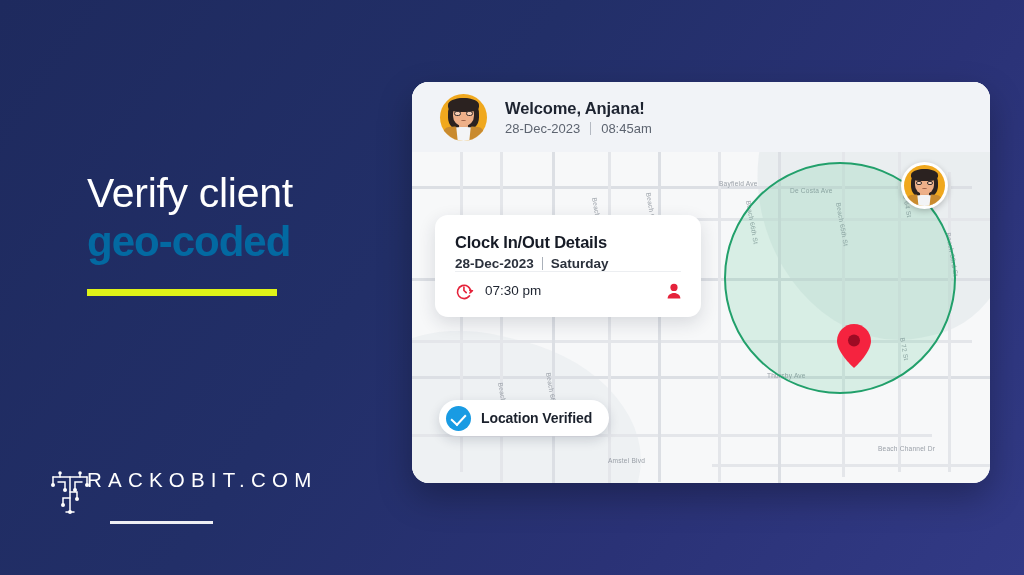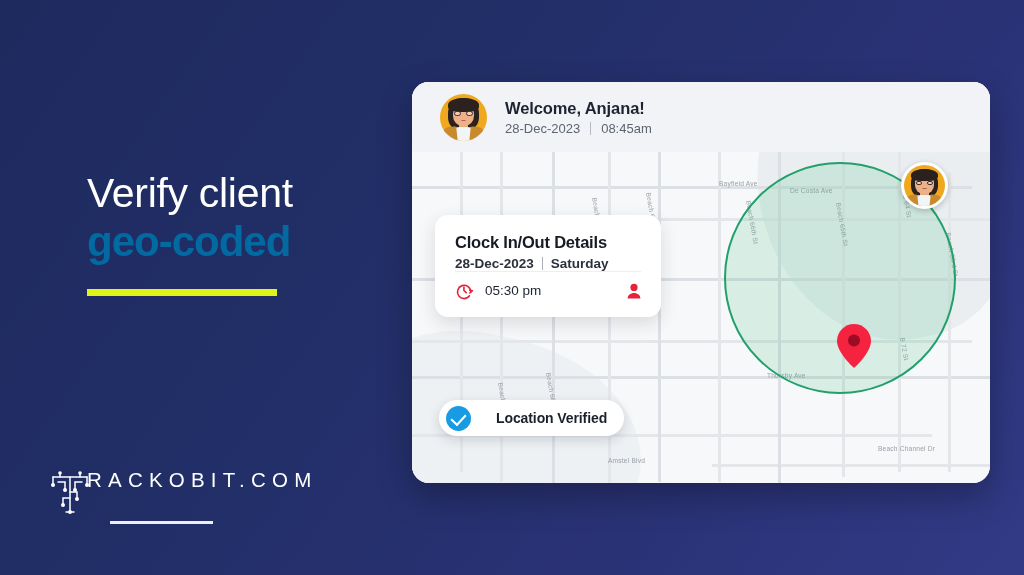--- a/index.html
+++ b/index.html
@@ -85,21 +85,21 @@
   
   .app-header { position:absolute; left:0; top:0; width:100%; height:70px; background:#f1f3f7; display:flex; align-items:center; padding-left:28px; }
   .hdr-avatar { width:47px; height:47px; border-radius:50%; overflow:hidden; position:relative; background:#F0A81E; flex:0 0 auto; }
   .hdr-text { margin-left:18px; }
   .welcome { font-size:16.5px; font-weight:700; color:#1d2330; letter-spacing:-.1px; }
   .hdr-meta { margin-top:3px; font-size:13px; color:#5d6470; display:flex; align-items:center; }
   .hdr-meta .sep { display:inline-block; width:1px; height:13px; background:#b4b9c2; margin:0 10px; }
 
   
   .clock-card {
-    position:absolute; left:23px; top:133px; width:226px; padding:18px 20px 8px 20px;
+    position:absolute; left:23px; top:133px; width:266px; padding:18px 20px 8px 20px;
     background:#ffffff; border-radius:13px; box-shadow:0 6px 18px rgba(25,35,60,.14);
   }
   .clock-title { font-size:16.5px; font-weight:700; color:#161b26; letter-spacing:-.2px; }
   .clock-sub { margin-top:4px; font-size:13.5px; font-weight:700; color:#2b313c; display:flex; align-items:center; }
   .clock-sub .sep { display:inline-block; width:1px; height:13px; background:#aab0b9; margin:0 8px; }
   .clock-row { display:flex; align-items:center; height:38px; border-top:1px solid #eceef1; }
   .clock-row:first-of-type { margin-top:9px; }
   .clock-row .cico { width:19px; height:19px; flex:0 0 auto; }
   .clock-row .ctime { margin-left:11px; font-size:13.5px; color:#1e2430; font-weight:400; }
   .clock-row .pico { margin-left:auto; width:14px; height:16px; }
@@ -108,21 +108,21 @@
   .pill {
     position:absolute; height:36px; background:#ffffff; border-radius:19px;
     display:flex; align-items:center; padding:0 17px 0 7px;
     box-shadow:0 4px 12px rgba(20,30,55,.16);
   }
   .pill .tick { width:25px; height:25px; border-radius:50%; background:#199BE3; flex:0 0 auto; position:relative; }
   .pill .tick::after {
     content:""; position:absolute; left:8px; top:5px; width:7px; height:12px;
     border:solid #ffffff; border-width:0 2.2px 2.2px 0; transform:rotate(43deg);
   }
-  .pill .ptxt { margin-left:25px; font-size:14px; font-weight:700; color:#1b212c; letter-spacing:-.1px; }
+  .pill .ptxt { margin-left:10px; font-size:14px; font-weight:700; color:#1b212c; letter-spacing:-.1px; }
   #pill-location { left:27px; top:318px; }
   #pill-face { left:240px; top:318px; }
 </style>
 </head>
 <body>
 
 <div class="promo">
   <div class="headline">
     <span class="plain">Verify client</span>
     <span class="accent">geo-coded</span>
@@ -266,21 +266,21 @@
 
 
     <div class="clock-row">
       <span class="cico">
         <svg viewBox="0 0 20 20" fill="none" stroke="#E5233B" stroke-width="1.7" stroke-linecap="round">
           <path d="M16.6 11.6a7 7 0 1 0-1.3 4"></path>
           <path d="M9.4 6.3V10l2.4 2.2"></path>
           <path d="M18.4 10.2l-2.8 2.4M18.4 10.2l-2.9-.5" stroke-width="1.6"></path>
         </svg>
       </span>
-      <span class="ctime">05:30 pm</span>
+      <span class="ctime">07:30 pm</span>
       <span class="pico">
         <svg viewBox="0 0 14 16" fill="#E5233B">
           <circle cx="7" cy="4.4" r="3.6"></circle>
           <path d="M0.6 15.6c0-3.4 2.9-5.6 6.4-5.6s6.4 2.2 6.4 5.6z"></path>
         </svg>
       </span>
     </div>
   </div>
 
   <div class="pill" id="pill-location">

